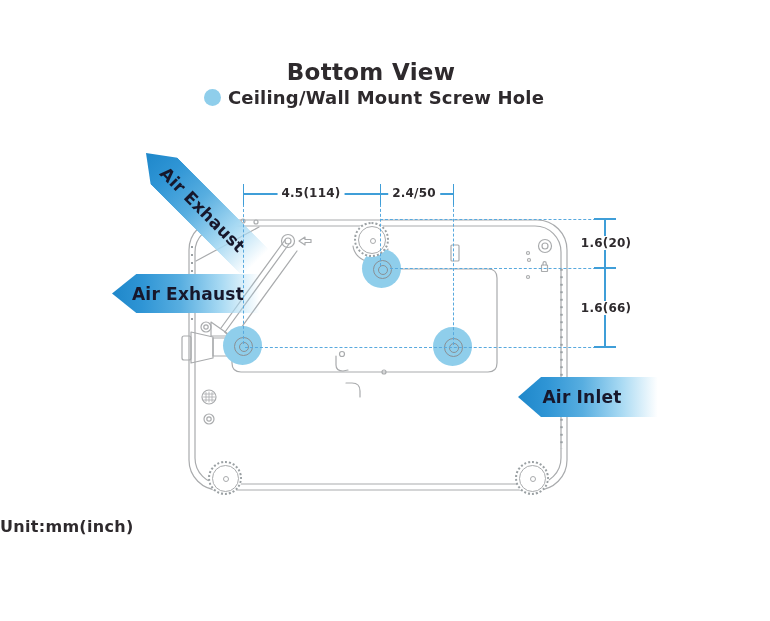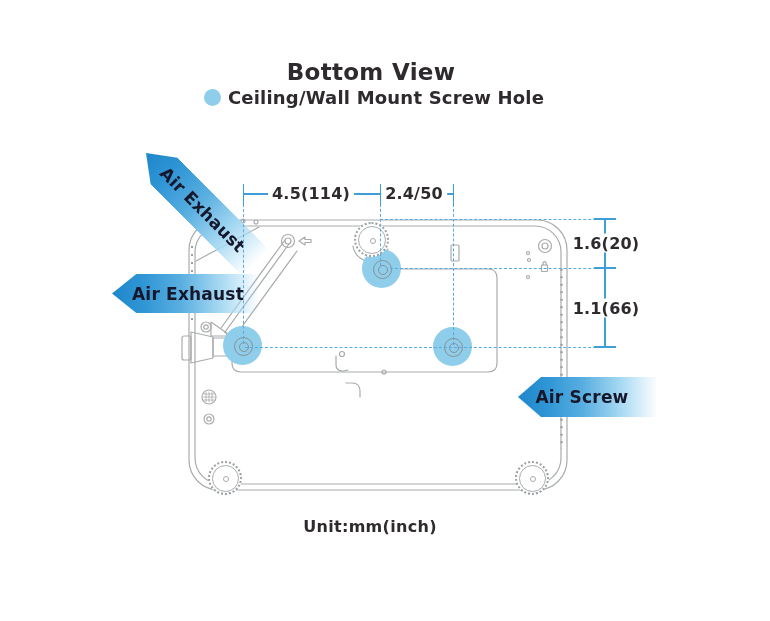--- a/index.html
+++ b/index.html
@@ -7,21 +7,21 @@
     position:relative;width:770px;height:621px;background:#ffffff;overflow:hidden;
     font-family:"DejaVu Sans","Liberation Sans",sans-serif;color:#2e2a2d;
   }
   .abs{position:absolute;}
 
   
   .title{left:0;top:59px;width:742px;text-align:center;font-size:23px;font-weight:bold;letter-spacing:.3px;}
   .legend-row{left:0;top:87px;width:748px;display:flex;justify-content:center;align-items:center;gap:7px;}
   .legend-dot{width:17px;height:17px;border-radius:50%;background:#8FCEEB;flex:0 0 auto;}
   .legend-label{font-size:18px;font-weight:bold;letter-spacing:.2px;}
-  .unit-note{left:0;top:517px;width:740px;text-align:center;font-size:16px;font-weight:bold;letter-spacing:.3px;}
+  .unit-note{left:0;top:517px;width:740px;font-size:16px;font-weight:bold;letter-spacing:.3px;}
 
   
   svg.lineart{left:0;top:0;z-index:1;}
   svg.lineart *{vector-effect:non-scaling-stroke;}
 
   .vent{z-index:1;background-image:radial-gradient(circle,#9aa0a3 1px,rgba(255,255,255,0) 1.4px);}
   .vent-left{left:188px;top:243px;width:8px;height:80px;background-size:8px 8px;background-position:center top;}
   .vent-right{left:557px;top:266px;width:9px;height:183px;background-size:9px 7.5px;background-position:center top;}
 
   
@@ -64,21 +64,21 @@
 
   
   .dim{z-index:6;background:#3F9ED8;}
   .dim-top{left:243px;top:193.2px;width:210px;height:1.5px;}
   .tick-v{width:1.5px;height:21px;top:183.5px;}
   .tv1{left:242.5px;}  .tv2{left:379.5px;}  .tv3{left:452.5px;}
   .dim-right{left:604.2px;top:219px;width:1.5px;height:128px;}
   .tick-h{width:22px;height:1.5px;left:594px;}
   .th1{top:218.2px;}  .th2{top:267.2px;}  .th3{top:346.2px;}
   .dim-label{z-index:7;transform:translate(-50%,-50%);background:#fff;padding:0 4px;
-    font-size:16px;font-weight:bold;letter-spacing:.2px;white-space:nowrap;}
+    font-size:12px;font-weight:bold;letter-spacing:.2px;white-space:nowrap;}
   .dl1{left:311px;top:193px;}
   .dl2{left:414px;top:193px;}
   .dl3{left:606px;top:243px;}
   .dl4{left:606px;top:308px;}
 </style>
 </head>
 <body>
 
 <div class="canvas">
 
@@ -159,21 +159,21 @@
       <span class="gear-dot"></span>
     </div>
 
   <div class="abs arrow arrow-exhaust-d">
     <span>Air Exhaust</span>
   </div>
   <div class="abs arrow arrow-exhaust-h">
     <span>Air Exhaust</span>
   </div>
   <div class="abs arrow arrow-inlet">
-    <span>Air Screw</span>
+    <span>Air Inlet</span>
   </div>
 
   <div class="abs dash-v dv1"></div>
   <div class="abs dash-v dv2"></div>
   <div class="abs dash-v dv3"></div>
   <div class="abs dash-h dh1"></div>
   <div class="abs dash-h dh2"></div>
   <div class="abs dash-h dh3"></div>
 
   <div class="abs dim dim-top"></div>
@@ -181,17 +181,17 @@
   <div class="abs dim tick-v tv2"></div>
   <div class="abs dim tick-v tv3"></div>
   <div class="abs dim dim-right"></div>
   <div class="abs dim tick-h th1"></div>
   <div class="abs dim tick-h th2"></div>
   <div class="abs dim tick-h th3"></div>
 
   <div class="abs dim-label dl1">4.5(114)</div>
   <div class="abs dim-label dl2">2.4/50</div>
   <div class="abs dim-label dl3">1.6(20)</div>
-  <div class="abs dim-label dl4">1.1(66)</div>
+  <div class="abs dim-label dl4">1.6(66)</div>
 
   <div class="abs unit-note">Unit:mm(inch)</div>
 
 </div>
 
 </body></html>

